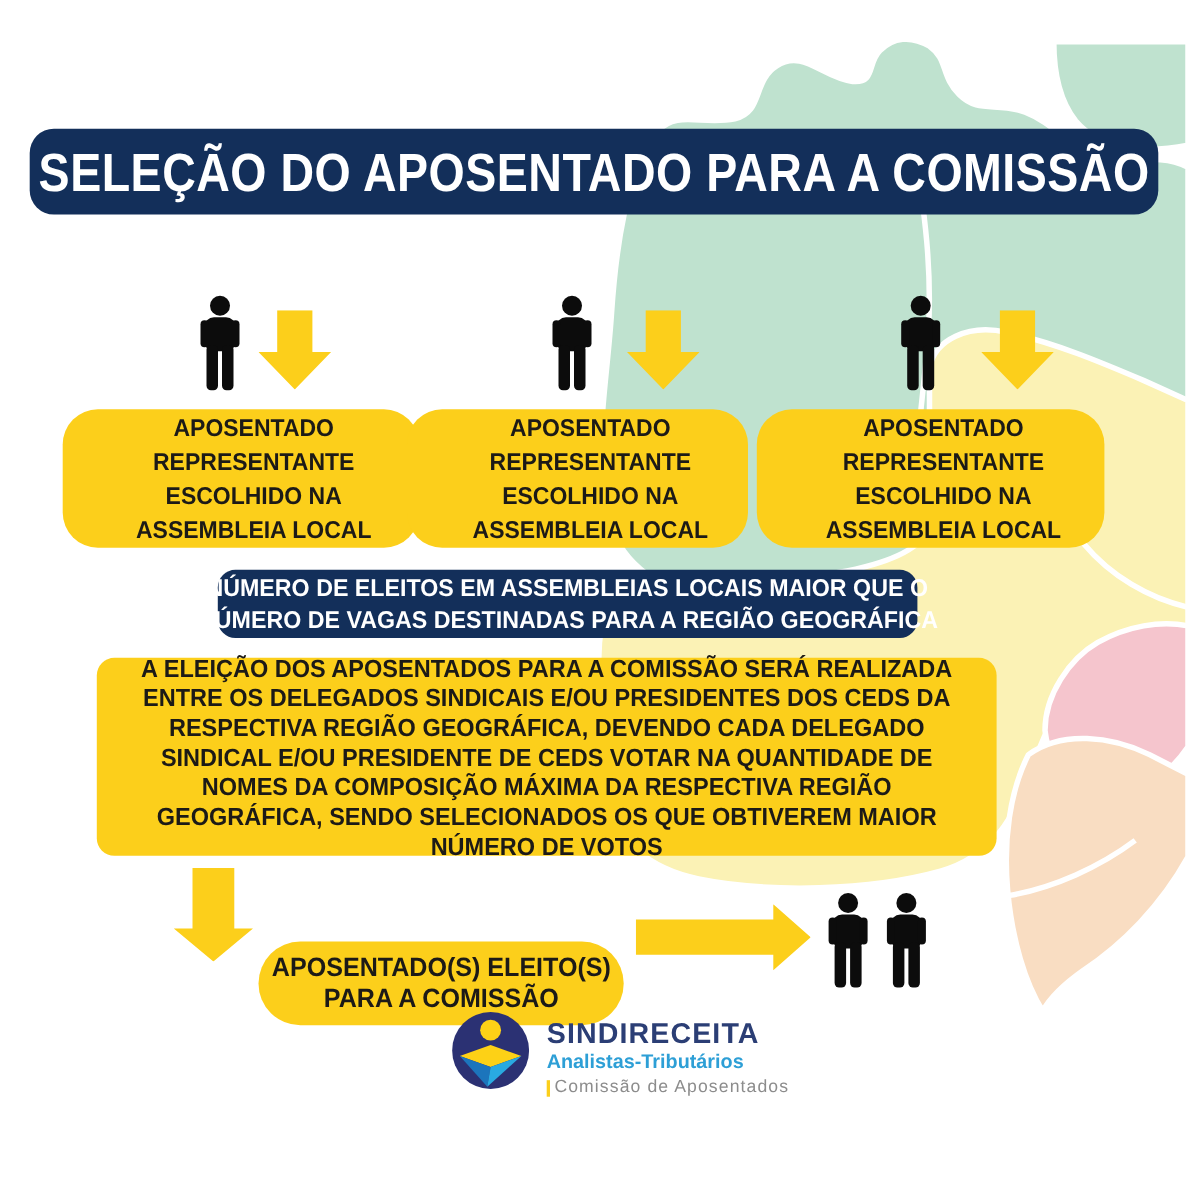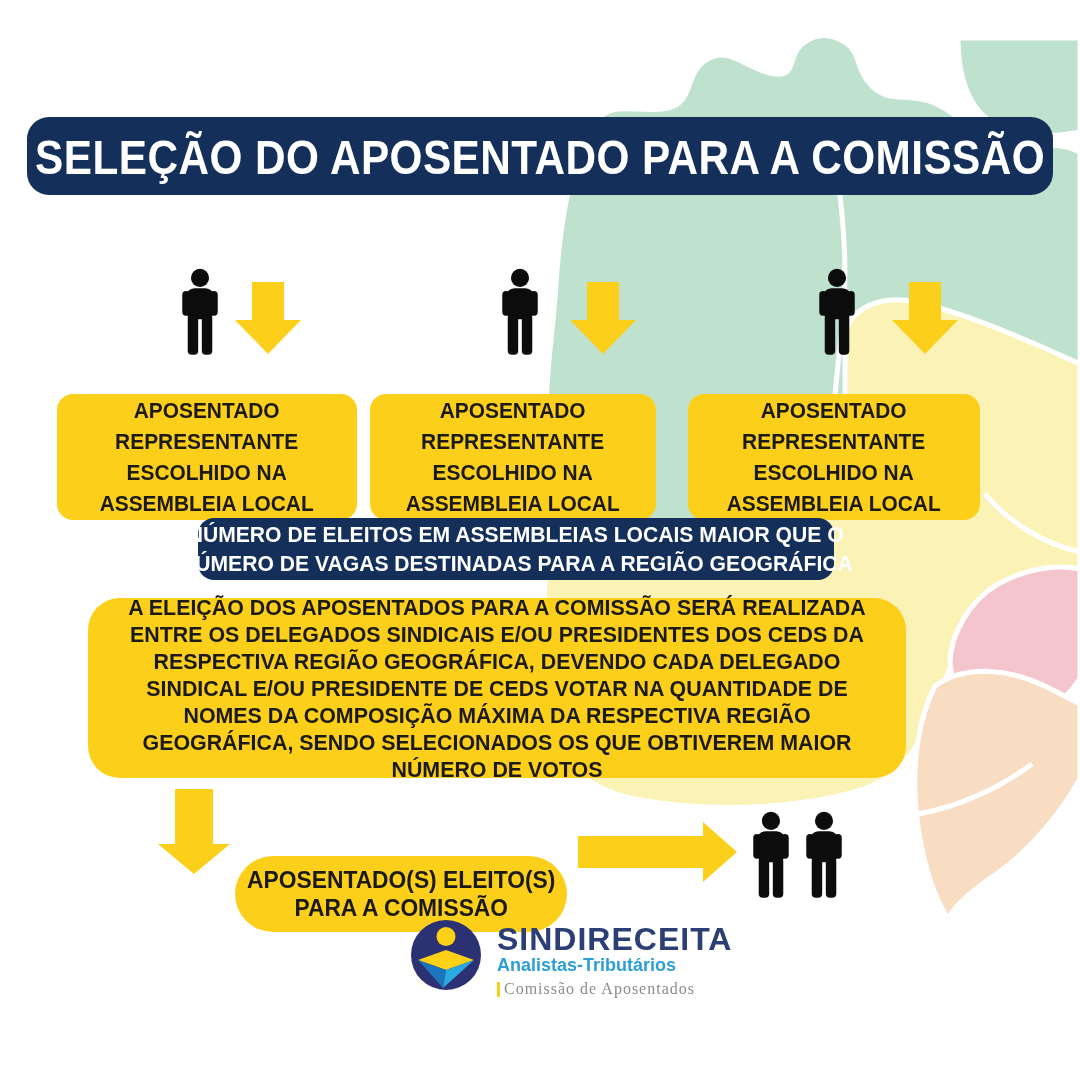--- a/index.html
+++ b/index.html
@@ -20,42 +20,42 @@
   .banner-sub{left:33px;top:183px;width:1014px;height:51px;border-radius:14px;}
   .banner-sub .t{font-size:30px;transform:scale(.93,1.02);white-space:nowrap;}
   .banner-mid{left:198px;top:494px;width:636px;height:62px;border-radius:16px;flex-direction:column;line-height:29px;}
   .banner-mid .t{font-size:22px;transform:scale(.96,1);white-space:nowrap;}
 
   
   .ybox{
     background:#fccf1b;color:#1c1a17;font-weight:bold;
     display:flex;align-items:center;justify-content:center;text-align:center;
   }
-  .localbox{top:370px;height:126px;border-radius:16px;}
+  .localbox{top:348px;height:126px;border-radius:32px;padding-left:24px;}
   .localbox .lines{font-size:22px;line-height:31px;transform:scale(.95,1);}
   .localbox .lines span{display:block;}
   #localbox1{left:57px;width:300px;}
   #localbox2{left:370px;width:286px;}
   #localbox3{left:688px;width:292px;}
 
-  .bigbox{left:88px;top:574px;width:818px;height:180px;border-radius:32px;padding:0 10px;box-sizing:border-box;}
+  .bigbox{left:88px;top:574px;width:818px;height:180px;border-radius:16px;padding:0 10px;box-sizing:border-box;}
   .bigbox .t{font-size:22.5px;line-height:27px;transform:scale(.95,1);width:830px;}
 
   .pillbox{left:235px;top:832px;width:332px;height:76px;border-radius:38px;}
   .pillbox .t{font-size:24px;line-height:28px;transform:scale(.95,1);}
 
   .icon-person{fill:#0c0c0c;}
   .icon-arrow{fill:#fccf1b;}
 
   
   .logo-icon{left:411px;top:896px;width:70px;height:70px;}
   .logo-text{left:497px;top:901px;width:300px;}
-  .logo-name{font-size:32px;font-weight:bold;color:#2b3e75;letter-spacing:1px;line-height:28px;}
+  .logo-name{font-size:26px;font-weight:bold;color:#2b3e75;letter-spacing:1px;line-height:28px;}
   .logo-sub{font-size:18px;font-weight:bold;color:#2d9fd6;line-height:25px;}
-  .logo-tagrow{display:flex;align-items:center;margin-top:2px;font-family:Liberation Serif, serif;}
+  .logo-tagrow{display:flex;align-items:center;margin-top:2px;}
   .logo-bar{display:inline-block;width:3px;height:15px;background:#fccf1b;margin-right:4px;}
   .logo-tag{font-size:16px;color:#8c8c8c;letter-spacing:1px;}
 </style>
 </head>
 <body>
 
 <div class="stage">
 
   <svg width="0" height="0" style="position:absolute">
     <defs>

